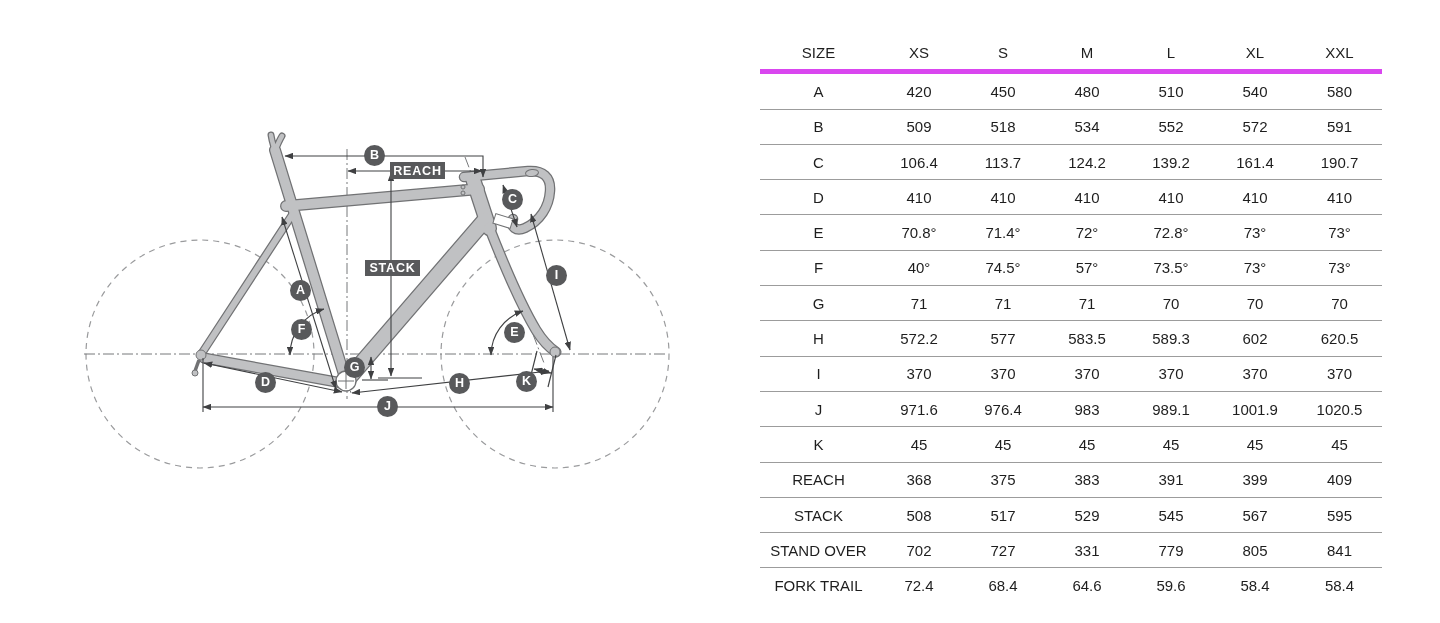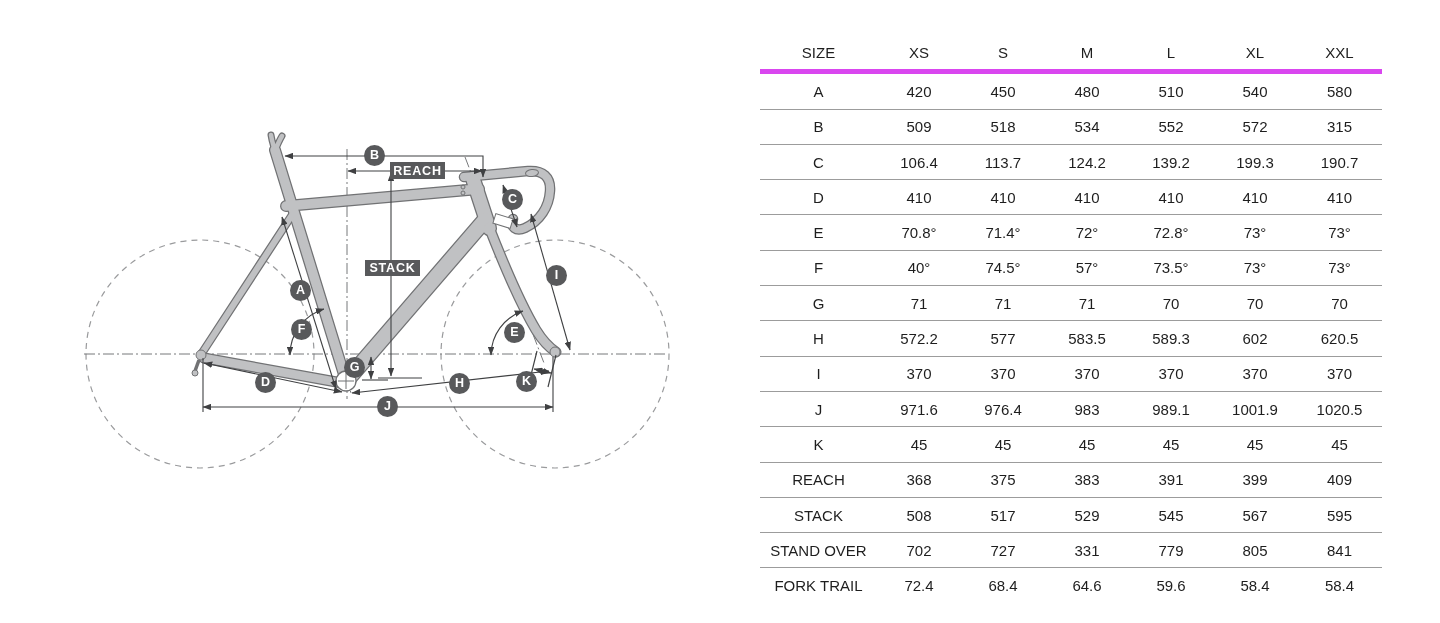--- a/index.html
+++ b/index.html
@@ -164,29 +164,29 @@
             <td>540</td>
             <td>580</td>
           </tr>
           <tr>
             <td>B</td>
             <td>509</td>
             <td>518</td>
             <td>534</td>
             <td>552</td>
             <td>572</td>
-            <td>315</td>
+            <td>591</td>
           </tr>
           <tr>
             <td>C</td>
             <td>106.4</td>
             <td>113.7</td>
             <td>124.2</td>
             <td>139.2</td>
-            <td>199.3</td>
+            <td>161.4</td>
             <td>190.7</td>
           </tr>
           <tr>
             <td>D</td>
             <td>410</td>
             <td>410</td>
             <td>410</td>
             <td>410</td>
             <td>410</td>
             <td>410</td>

